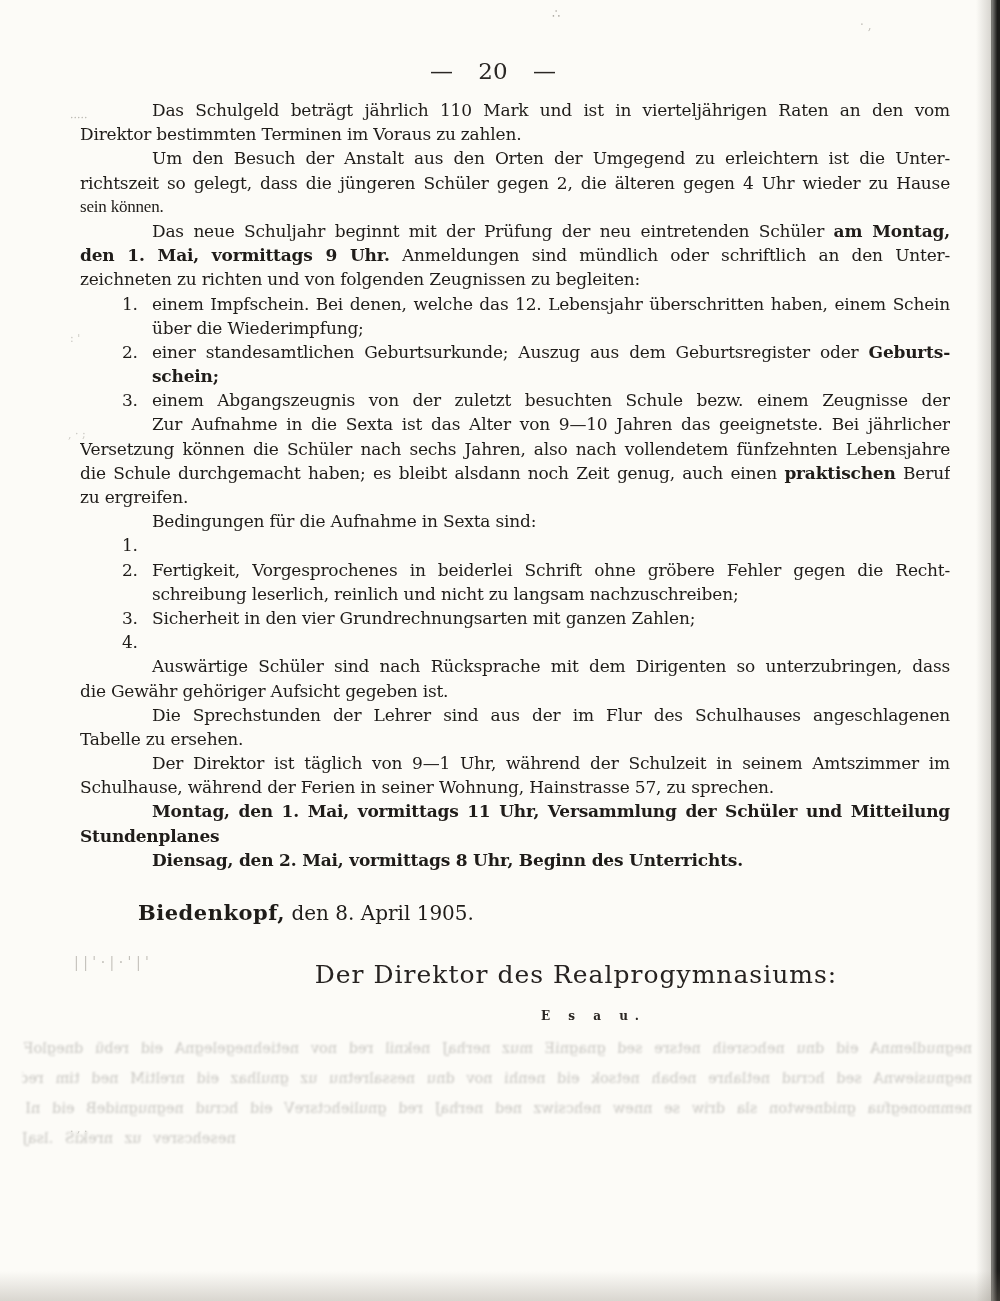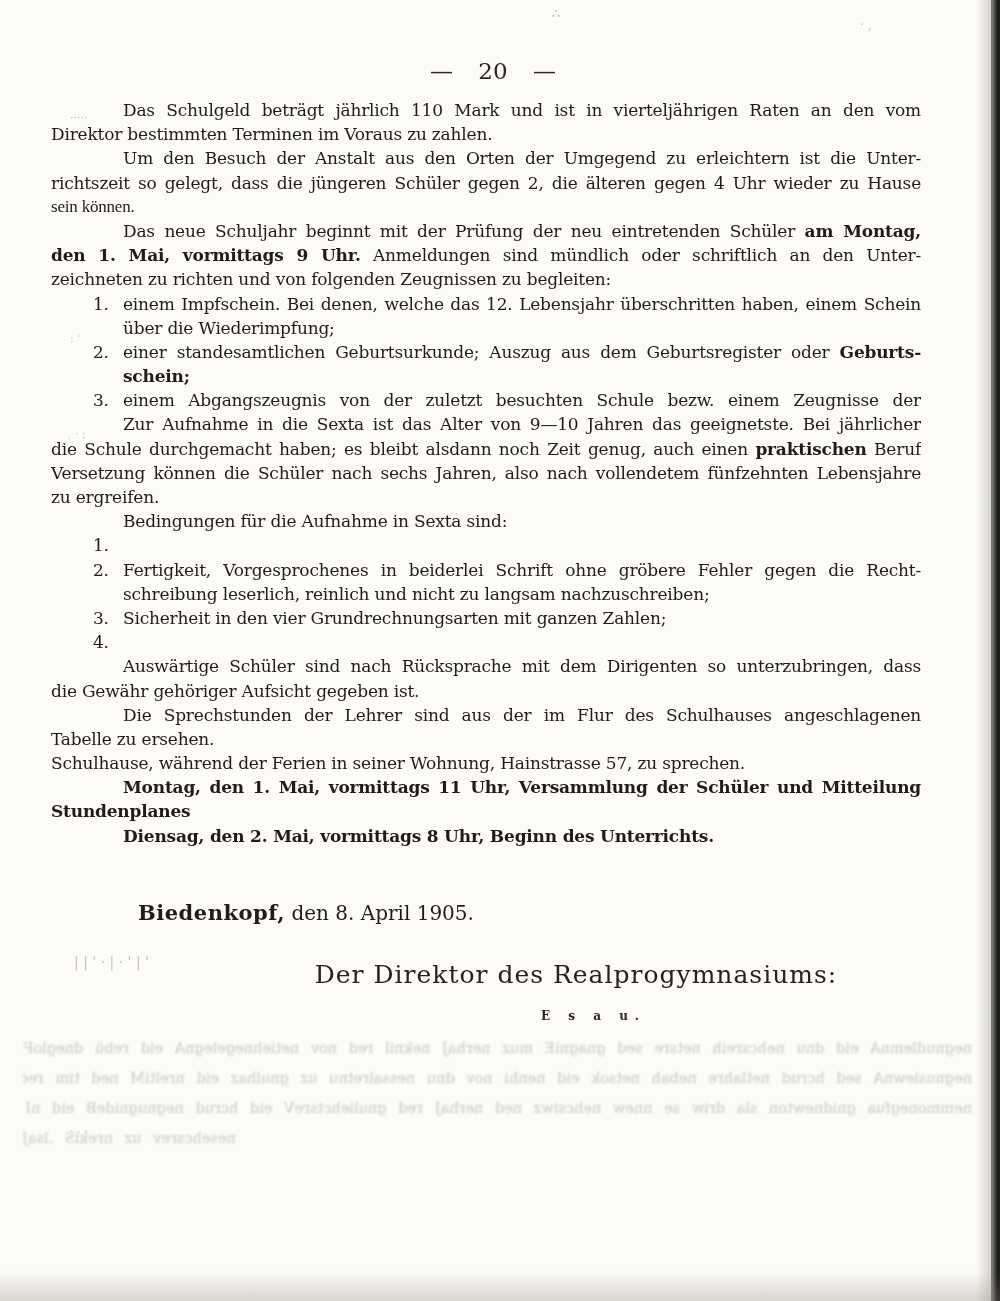--- a/index.html
+++ b/index.html
@@ -8,21 +8,21 @@
     background:#fcfbf7;
     overflow:hidden;
     font-family:"DejaVu Serif", serif;
     color:#201d1a;
   }
   .page-header{
     position:absolute;top:58px;left:0;width:986px;text-align:center;
     font-size:23px;word-spacing:18px;color:#2a2724;
   }
   .text-block{
-    position:absolute;left:51px;top:98px;width:870px;
+    position:absolute;left:80px;top:98px;width:870px;
     font-size:17px;line-height:24.2px;letter-spacing:-0.2px;
     color:#1f1c19;
   }
   .line{position:relative;height:24.2px;overflow:hidden;text-align:left;}
   .line:not(.j){white-space:nowrap;}
   .line.j{text-align:justify;text-align-last:justify;}
   .b{font-weight:bold;}
   .num{position:absolute;left:42px;top:0;}
   .date-line{margin-top:20px;padding-left:72px;font-size:20px;line-height:42px;letter-spacing:0;}
   .date-line .b{font-size:21px;letter-spacing:0.5px;}
@@ -59,33 +59,34 @@
       <div class="line" style="padding-left: 0px; font-family: Liberation Serif, serif;"><span>sein können.</span></div>
       <div class="line j" style="padding-left: 72px;"><span>Das neue Schuljahr beginnt mit der Prüfung der neu eintretenden Schüler </span><span class="b">am Montag,</span></div>
       <div class="line j" style="padding-left: 0px;"><span class="b">den 1. Mai, vormittags 9 Uhr.</span><span> Anmeldungen sind mündlich oder schriftlich an den Unter-</span></div>
       <div class="line" style="padding-left: 0px;"><span>zeichneten zu richten und von folgenden Zeugnissen zu begleiten:</span></div>
       <div class="line j" style="padding-left: 72px;"><span class="num">1.</span><span>einem Impfschein.  Bei denen, welche das 12. Lebensjahr überschritten haben, einem Schein</span></div>
       <div class="line" style="padding-left: 72px;"><span>über die Wiederimpfung;</span></div>
       <div class="line j" style="padding-left: 72px;"><span class="num">2.</span><span>einer standesamtlichen Geburtsurkunde; Auszug aus dem Geburtsregister oder </span><span class="b">Geburts-</span></div>
       <div class="line" style="padding-left: 72px;"><span class="b">schein;</span></div>
       <div class="line j" style="padding-left: 72px;"><span class="num">3.</span><span>einem Abgangszeugnis von der zuletzt besuchten Schule bezw. einem Zeugnisse der Privatlehrer.</span></div>
       <div class="line j" style="padding-left: 72px;"><span>Zur Aufnahme in die Sexta ist das Alter von 9—10 Jahren das geeignetste.  Bei jährlicher</span></div>
+      <div class="line j" style="padding-left: 0px;"><span>Versetzung können die Schüler nach sechs Jahren, also nach vollendetem fünfzehnten Lebensjahre</span></div>
       <div class="line j" style="padding-left: 0px;"><span>die Schule durchgemacht haben; es bleibt alsdann noch Zeit genug, auch einen </span><span class="b">praktischen</span><span> Beruf</span></div>
-      <div class="line j" style="padding-left: 0px;"><span>Versetzung können die Schüler nach sechs Jahren, also nach vollendetem fünfzehnten Lebensjahre</span></div>
       <div class="line" style="padding-left: 0px;"><span>zu ergreifen.</span></div>
       <div class="line" style="padding-left: 72px;"><span>Bedingungen für die Aufnahme in Sexta sind:</span></div>
       <div class="line" style="padding-left: 72px;"><span class="num">1.</span></div>
       <div class="line j" style="padding-left: 72px;"><span class="num">2.</span><span>Fertigkeit, Vorgesprochenes in beiderlei Schrift ohne gröbere Fehler gegen die Recht-</span></div>
       <div class="line" style="padding-left: 72px;"><span>schreibung leserlich, reinlich und nicht zu langsam nachzuschreiben;</span></div>
       <div class="line" style="padding-left: 72px;"><span class="num">3.</span><span>Sicherheit in den vier Grundrechnungsarten mit ganzen Zahlen;</span></div>
       <div class="line" style="padding-left: 72px;"><span class="num">4.</span></div>
       <div class="line j" style="padding-left: 72px;"><span>Auswärtige Schüler sind nach Rücksprache mit dem Dirigenten so unterzubringen, dass</span></div>
       <div class="line" style="padding-left: 0px;"><span>die Gewähr gehöriger Aufsicht gegeben ist.</span></div>
       <div class="line j" style="padding-left: 72px;"><span>Die Sprechstunden der Lehrer sind aus der im Flur des Schulhauses angeschlagenen</span></div>
       <div class="line" style="padding-left: 0px;"><span>Tabelle zu ersehen.</span></div>
+      <div class="line j" style="padding-left: 72px;"><span>Der Direktor ist täglich von 9—1 Uhr, während der Schulzeit in seinem Amtszimmer im</span></div>
       <div class="line" style="padding-left: 0px;"><span>Schulhause, während der Ferien in seiner Wohnung, Hainstrasse 57, zu sprechen.</span></div>
       <div class="line j" style="padding-left: 72px;"><span class="b">Montag, den 1. Mai, vormittags 11 Uhr, Versammlung der Schüler und Mitteilung des</span></div>
       <div class="line" style="padding-left: 0px;"><span class="b">Stundenplanes</span></div>
       <div class="line" style="padding-left: 72px;"><span class="b">Diensag, den 2. Mai, vormittags 8 Uhr, Beginn des Unterrichts.</span></div>
     </div>
 
   <div class="text-block" style="top:auto;bottom:auto;position:absolute;left:66px;top:872px;height:0;overflow:visible;">
     <div class="date-line">
       <span class="b">Biedenkopf,</span><span> den 8. April 1905.</span>
     </div>

